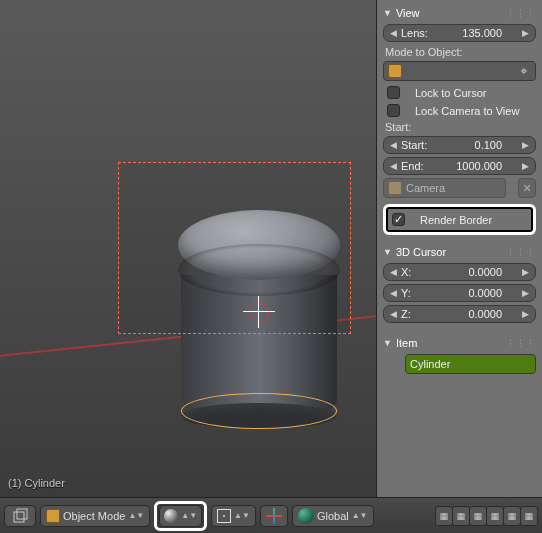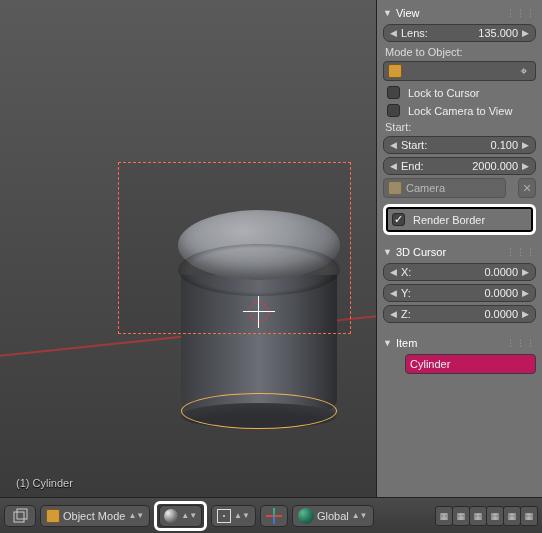--- a/index.html
+++ b/index.html
@@ -13,39 +13,39 @@
   .cyl-body::after { content:""; position:absolute; left:0; right:0; bottom:-4px; height:26px; border-radius:50%; background:#2d2f33; box-shadow: inset 0 6px 10px rgba(255,255,255,.05); }
   .sel-ring { position: absolute; left:181px; top:393px; width:156px; height:36px; border:1px solid #f0b050; border-radius:50%; background:transparent; }
   .cyl-top { position: absolute; left: 178px; top: 210px; width: 162px; height: 70px; background: radial-gradient(ellipse at 40% 30%, #b8bac0 0%, #9fa2a8 35%, #7a7d82 70%, #55585e 100%); border-radius: 50%; box-shadow: inset 0 -8px 14px rgba(0,0,0,.3); }
   .cyl-top-ridge { position:absolute; left:178px; top:244px; width:162px; height:52px; border-radius:50%; background: radial-gradient(ellipse at 50% 50%, transparent 60%, rgba(0,0,0,.20) 70%, transparent 80%); }
   .render-border { position: absolute; left: 118px; top: 162px; width: 233px; height: 172px; border: 1px dashed #ff6b4a; background: rgba(0,0,0,.06); }
   .cursor-3d { position: absolute; left: 247px; top: 300px; width: 24px; height: 24px; pointer-events:none; }
   .cursor-3d .ring { position:absolute; left:2px; top:2px; width:20px; height:20px; border:1px dashed #ff3030; border-radius:50%; }
   .cursor-3d .ch, .cursor-3d .cv { position:absolute; background:#fff; }
   .cursor-3d .ch { left:-4px; top:11px; width:32px; height:1px; }
   .cursor-3d .cv { left:11px; top:-4px; width:1px; height:32px; }
-  .vp-label { position: absolute; left: 16px; bottom: 8px; color: #ccc; text-shadow: 0 1px 1px #000; }
+  .vp-label { position: absolute; left: 8px; bottom: 8px; color: #ccc; text-shadow: 0 1px 1px #000; }
 
   .sidebar { width: 165px; background: #727272; color: #eee; padding: 0 6px 6px 6px; overflow: hidden; }
   .panel-hdr { display:flex; align-items:center; height: 18px; margin-top: 4px; background: transparent; color: #fff; font-weight: normal; }
   .panel-hdr .tri { display:inline-block; margin-right:4px; font-size:9px; color:#ddd; }
   .panel-hdr .grip { margin-left:auto; color:#9a9a9a; letter-spacing:1px; font-size:9px; }
   .panel-body { padding: 2px 0 4px 0; }
   .numfield { display:flex; align-items:center; height: 18px; background:#5a5a5a; border:1px solid #3a3a3a; border-radius:7px; padding: 0 6px; margin-bottom: 3px; font-size: 11px; color:#eee; white-space:nowrap; }
   .numfield .chev-l, .numfield .chev-r { color:#ccc; font-size:9px; flex:0 0 auto; }
   .numfield .lab { flex: 0 0 auto; margin:16px 4px; }
-  .numfield .val { flex:1; text-align:right; margin:0 4px; }
+  .numfield .val { flex:1; text-align:right; margin:0 20px; }
   .sub-label { color:#ddd; margin: 4px 0 3px 2px; }
   .sub-label.dim { color:#aaa; }
   .obj-row { display:flex; align-items:center; height: 20px; background:#5a5a5a; border:1px solid #3a3a3a; border-radius:4px; padding:0 4px; gap:4px; }
   .obj-row .cube-ic { width:14px; height:14px; background:#d49a3a; border:1px solid #7a5a1a; border-radius:2px; }
   .obj-row .txt { flex:1; color:#eee; }
   .obj-row.dim { opacity:.55; }
   .obj-row .drop-ic { width:14px;height:14px;color:#ccc;text-align:center;line-height:14px;font-size:12px;}
-  .chk-row { display:flex; align-items:center; gap:8px; margin: 5px 0 0 4px; }
+  .chk-row { display:flex; align-items:center; gap:15px; margin: 5px 0 0 4px; }
   .chk { width:13px; height:13px; background:#444; border:1px solid #2a2a2a; border-radius:3px; display:inline-block; position:relative; }
   .chk.on::after { content:"✓"; color:#fff; position:absolute; left:1px; top:-1px; font-size:11px; }
   .chk-lab { color:#eee; }
 
   .highlight-box { position: relative; border: 3px solid #fff; border-radius: 6px; padding: 6px 4px; margin-top: 6px; background: #727272; box-shadow: 0 0 0 2px #000 inset; }
 
   .bottombar { height: 36px; background: linear-gradient(#4a4a4a,#3a3a3a); display:flex; align-items:center; padding: 0 4px; gap: 4px; border-top: 1px solid #222; }
   .bb-btn { height: 22px; background:#555; border:1px solid #2a2a2a; border-radius:5px; display:flex; align-items:center; justify-content:center; padding:0 5px; color:#ddd; gap:3px; cursor:pointer; }
   .bb-btn .chev { font-size:8px; color:#bbb; }
   .bb-ic { width:20px;height:20px;display:flex;align-items:center;justify-content:center; }
@@ -115,21 +115,21 @@
       <div class="sub-label">Start:</div>
       <div class="numfield">
         <span class="chev-l">◀</span>
         <span class="lab">Start:</span>
         <span class="val">0.100</span>
         <span class="chev-r">▶</span>
       </div>
       <div class="numfield">
         <span class="chev-l">◀</span>
         <span class="lab">End:</span>
-        <span class="val">2000.000</span>
+        <span class="val">1000.000</span>
         <span class="chev-r">▶</span>
       </div>
       <div style="display:flex;gap:12px;">
         <div class="obj-row dim" style="flex:1">
           <span class="cube-ic" style="background:#c0a060"></span>
           <span class="txt">Camera</span>
         </div>
         <div class="obj-row dim" style="flex:0 0 18px;justify-content:center;padding:0">
           <span style="color:#ddd">✕</span>
         </div>
@@ -169,21 +169,21 @@
     </div>
 
     <div class="panel-hdr">
       <span class="tri">▼</span>
       <span>Item</span>
       <span class="grip">⋮⋮⋮</span>
     </div>
     <div class="panel-body">
       <div style="display:flex;gap:4px;align-items:center">
         <span class="cube-ic" style="width:18px;height:18px;border-radius:3px"></span>
-        <div class="obj-row" style="flex:1;background:#be185d">
+        <div class="obj-row" style="flex:1;background:#4d7c0f">
           <span class="txt">Cylinder</span>
         </div>
       </div>
     </div>
   </div>
  </div>
 
  <div class="wrap-bb">
   <div class="bottombar">
     <div class="bb-btn">

